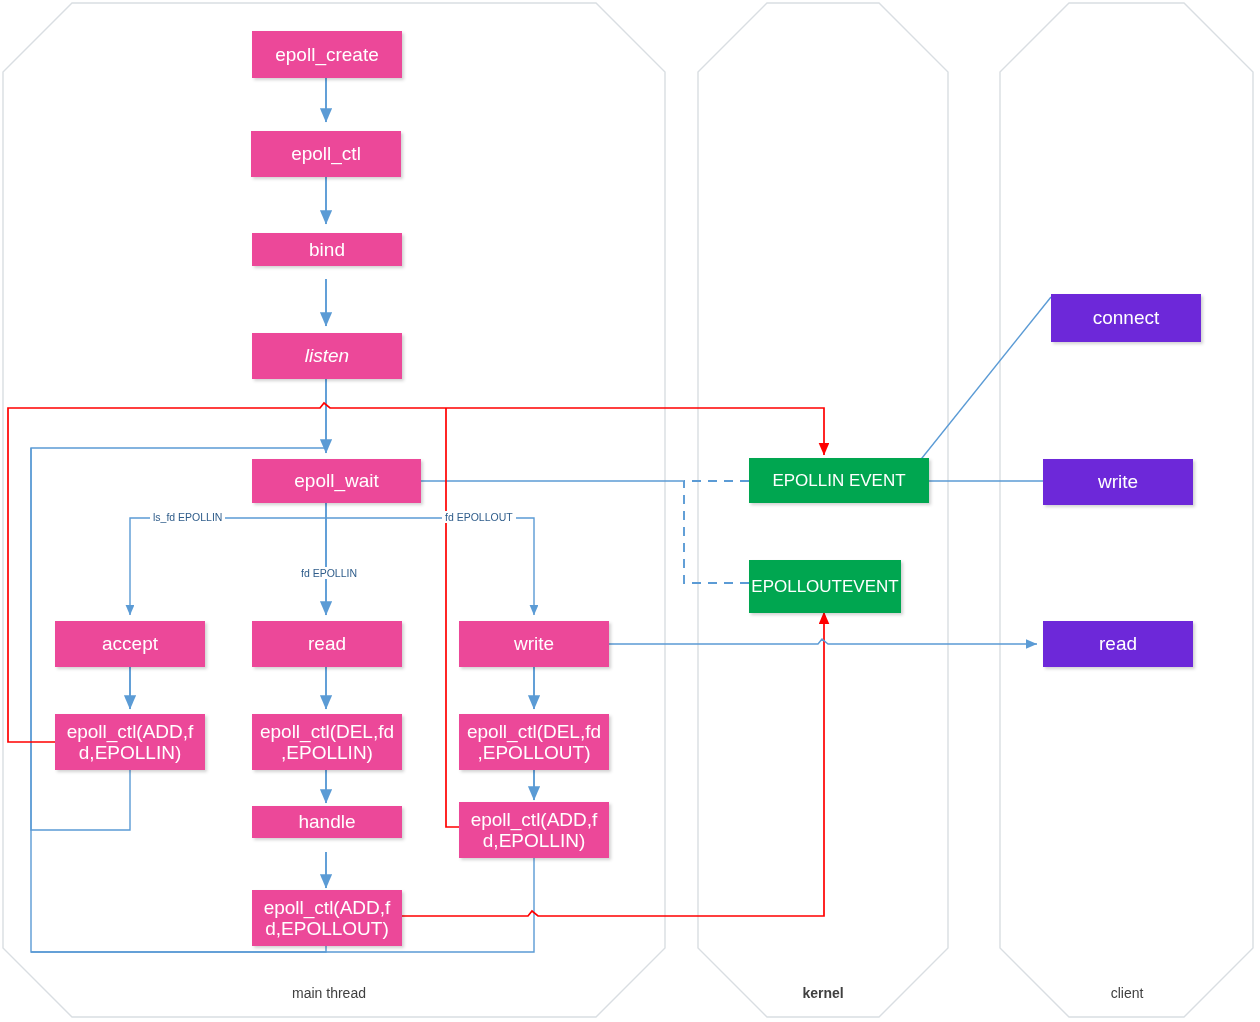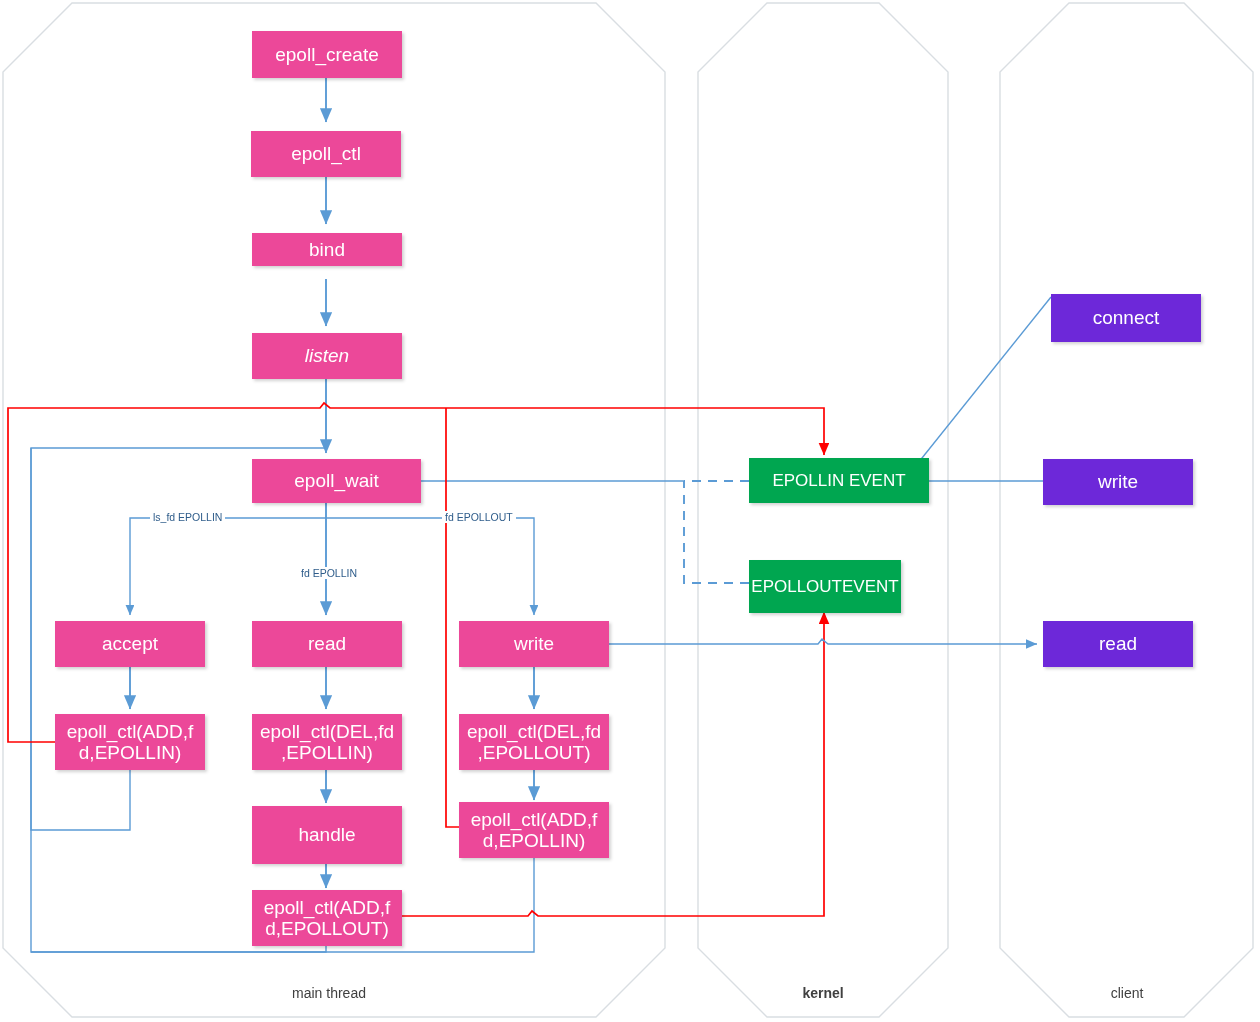--- a/index.html
+++ b/index.html
@@ -129,21 +129,21 @@
   <div class="node blue" style="left:252px;top:714px;width:150px;height:56px;flex-direction:column;">
     <span>epoll_ctl(DEL,fd</span>
     <span>,EPOLLIN)</span>
   </div>
 
   <div class="node blue" style="left:459px;top:714px;width:150px;height:56px;flex-direction:column;">
     <span>epoll_ctl(DEL,fd</span>
     <span>,EPOLLOUT)</span>
   </div>
 
-  <div class="node blue" style="left:252px;top:806px;width:150px;height:58px;">
+  <div class="node blue" style="left:252px;top:806px;width:150px;height:32px;">
     <span>handle</span>
   </div>
 
   <div class="node blue" style="left:459px;top:802px;width:150px;height:56px;flex-direction:column;">
     <span>epoll_ctl(ADD,f</span>
     <span>d,EPOLLIN)</span>
   </div>
 
   <div class="node blue" style="left:252px;top:890px;width:150px;height:56px;flex-direction:column;">
     <span>epoll_ctl(ADD,f</span>

